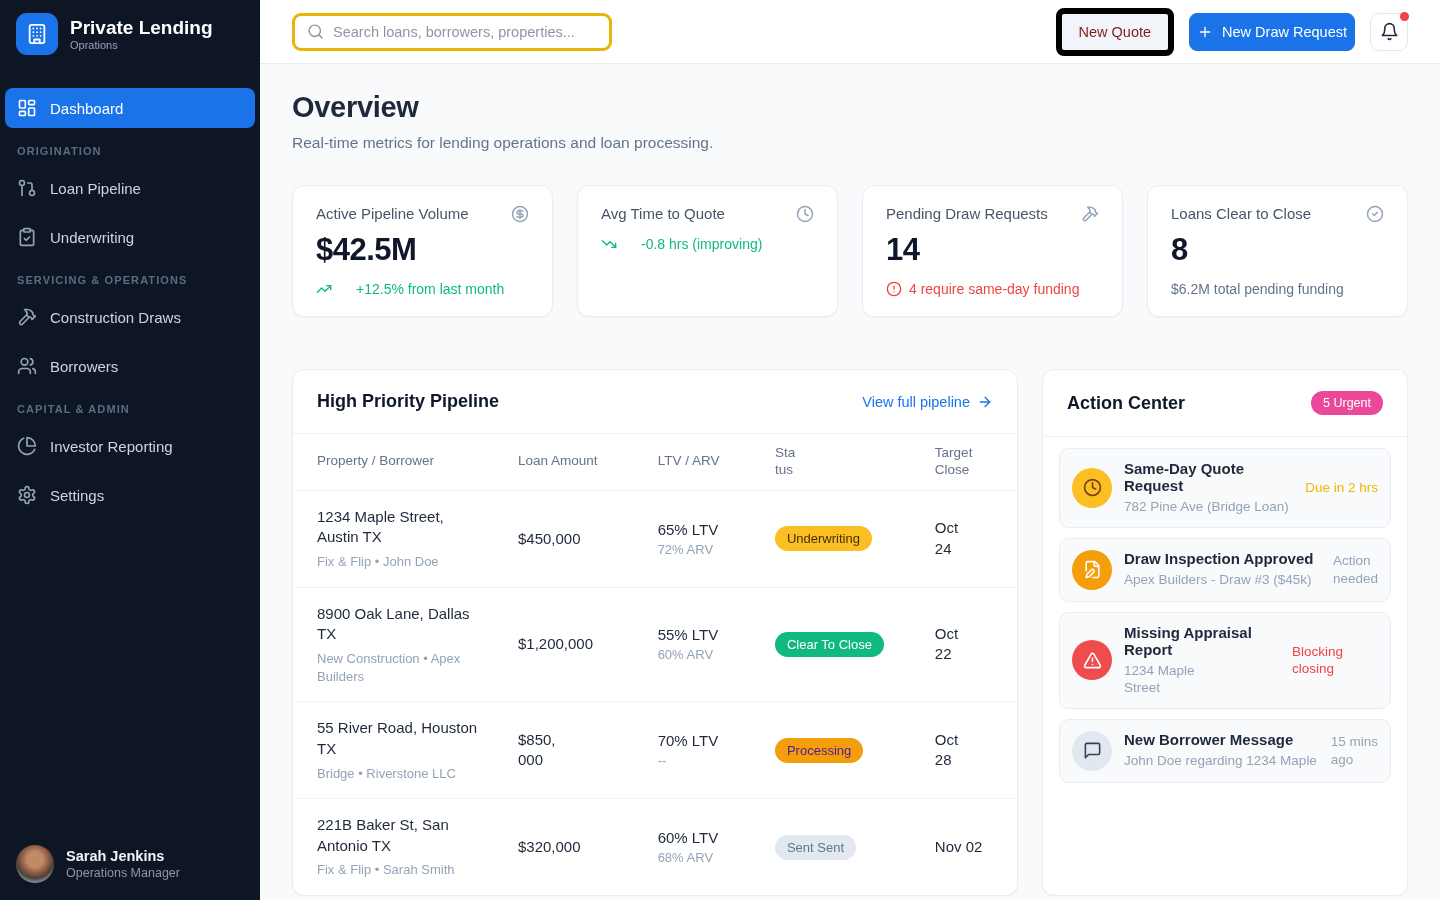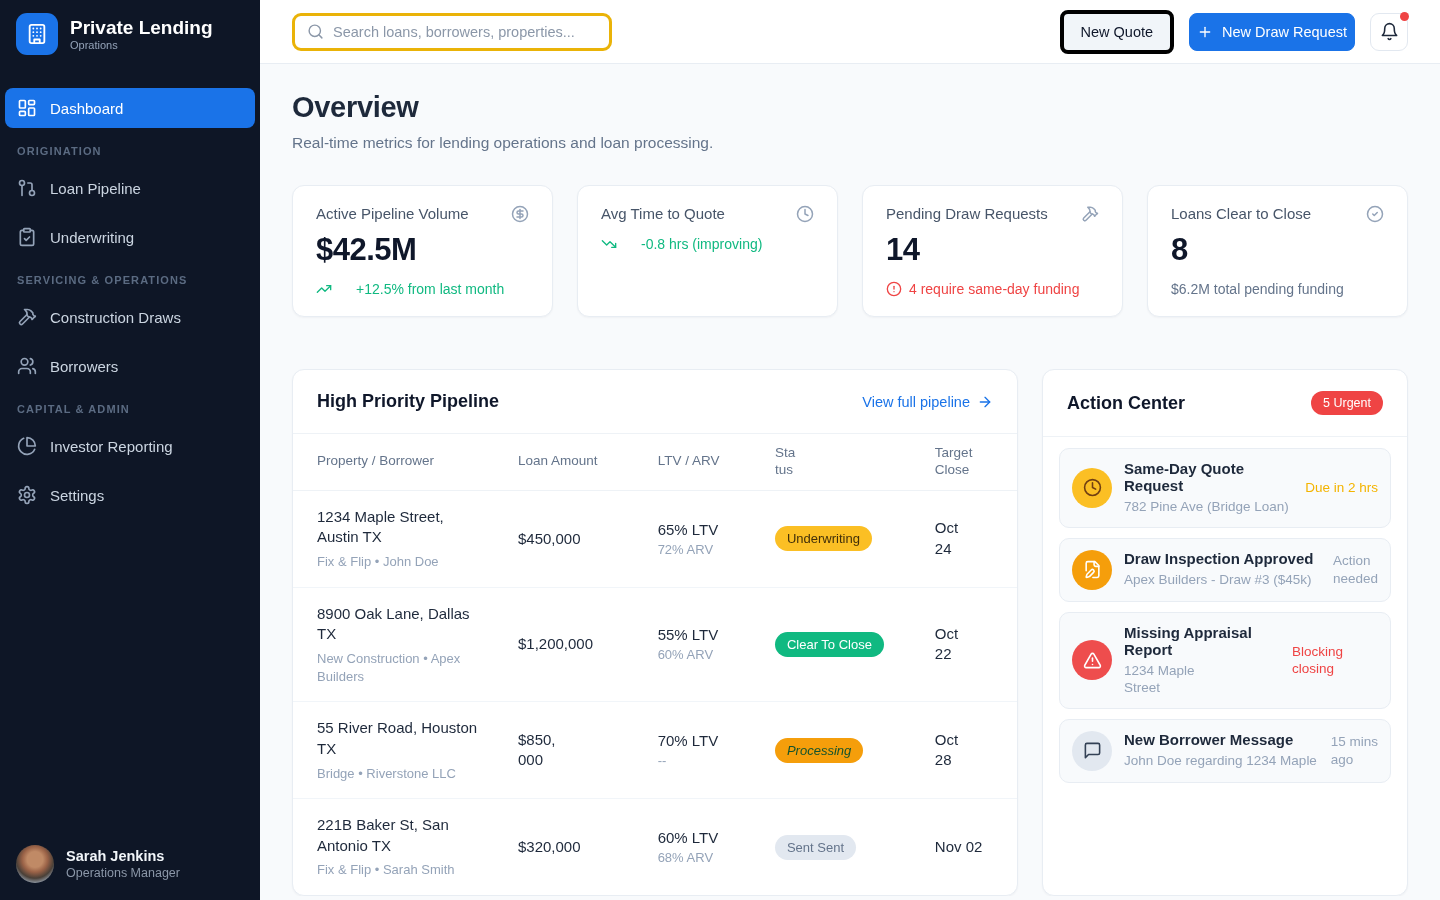--- a/index.html
+++ b/index.html
@@ -28,21 +28,21 @@
 
   
   .main { flex:1; min-width:0; display:flex; flex-direction:column; }
   .topbar { height:64px; flex-shrink:0; background:#fff; border-bottom:1px solid #e8edf3; display:flex; align-items:center; padding:0 32px; }
   .search-box { width:320px; height:38px; border:3px solid #eab308; border-radius:9px; background:#fff; display:flex; align-items:center; gap:9px; padding:0 12px; color:#8b97a8; }
   .search-box svg { width:17px; height:17px; }
   .search-box input { border:none; outline:none; flex:1; font-size:14.5px; color:#334155; font-family:"Liberation Sans", sans-serif; background:transparent; }
   .search-box input::placeholder { color:#8b97a8; }
   .topbar-right { margin-left:auto; display:flex; align-items:center; gap:15px; }
   .btn { font-family:"Liberation Sans", sans-serif; font-size:14.5px; border-radius:8px; cursor:pointer; }
-  .btn-secondary { background:#f1f5f9; border:4px solid #000000; color:#0f172a; padding:10px 17px; }
+  .btn-secondary { background:#f1f5f9; border:6px solid #000000; color:#7f1d1d; padding:10px 17px; }
   .btn-primary { background:#1a73e8; border:1px solid #1a73e8; color:#fff; padding:10px 7px; display:flex; align-items:center; gap:9px; }
   .btn-primary svg { width:16px; height:16px; }
   .bell-btn { position:relative; width:38px; height:38px; background:#fff; border:1px solid #e2e8f0; border-radius:9px; display:flex; align-items:center; justify-content:center; cursor:pointer; color:#1e293b; }
   .bell-btn svg { width:19px; height:19px; }
   .bell-dot { position:absolute; top:-2px; right:-2px; width:9px; height:9px; border-radius:50%; background:#ef4444; }
 
   .content { padding:27px 32px 0; overflow:hidden; }
   .page-title { font-size:29px; font-weight:bold; color:#1e293b; letter-spacing:-0.3px; }
   .page-sub { font-size:15.5px; color:#64748b; margin-top:10px; }
 
@@ -78,26 +78,26 @@
   tbody tr + tr td { border-top:1px solid #f1f5f9; }
   tbody tr { cursor:pointer; }
   .prop-title { font-size:15px; color:#1e293b; line-height:1.38; white-space:pre-line; }
   .prop-sub { font-size:13px; color:#94a3b8; margin-top:5px; line-height:1.35; white-space:pre-line; }
   .cell-amount { font-size:15px; color:#1e293b; white-space:pre-line; line-height:1.35; }
   .ltv { font-size:15px; color:#1e293b; }
   .arv { font-size:13px; color:#94a3b8; margin-top:4px; }
   .cell-close { font-size:15px; color:#1e293b; white-space:pre-line; line-height:1.35; }
   .badge { display:inline-block; padding:5px 12px; border-radius:999px; font-size:13px; white-space:nowrap; }
   .badge-amber { background:#fbbf24; color:#42300a; }
-  .badge-orange { background:#f59e0b; color:#14532d;font-style:italic; }
+  .badge-orange { background:#f59e0b; color:#4c1d95; }
   .badge-green { background:#10b981; color:#fff; }
   .badge-gray { background:#e2e8f0; color:#64748b; }
 
   
-  .urgent-badge { background:#ef4444; color:#fff; font-size:12.5px; padding:5px 12px; border-radius:999px; }
+  .urgent-badge { background:#ec4899; color:#fff; font-size:12.5px; padding:5px 12px; border-radius:999px; }
   .action-list { padding:11px 16px 16px; display:flex; flex-direction:column; gap:10px; }
   .action-item { display:flex; align-items:center; gap:12px; background:#f8fafc; border:1px solid #e8edf3; border-radius:10px; padding:11px 12px; cursor:pointer; }
   .action-ico { width:40px; height:40px; border-radius:50%; flex-shrink:0; display:flex; align-items:center; justify-content:center; }
   .action-ico svg { width:19px; height:19px; }
   .tone-amber { background:#fbbf24; color:#713f12; }
   .tone-orange { background:#f59e0b; color:#fff; }
   .tone-red { background:#ee4d4d; color:#fff; }
   .tone-gray { background:#e2e8f0; color:#334155; }
   .action-body { flex:1; min-width:0; }
   .action-title { font-size:15px; font-weight:bold; color:#1e293b; }

